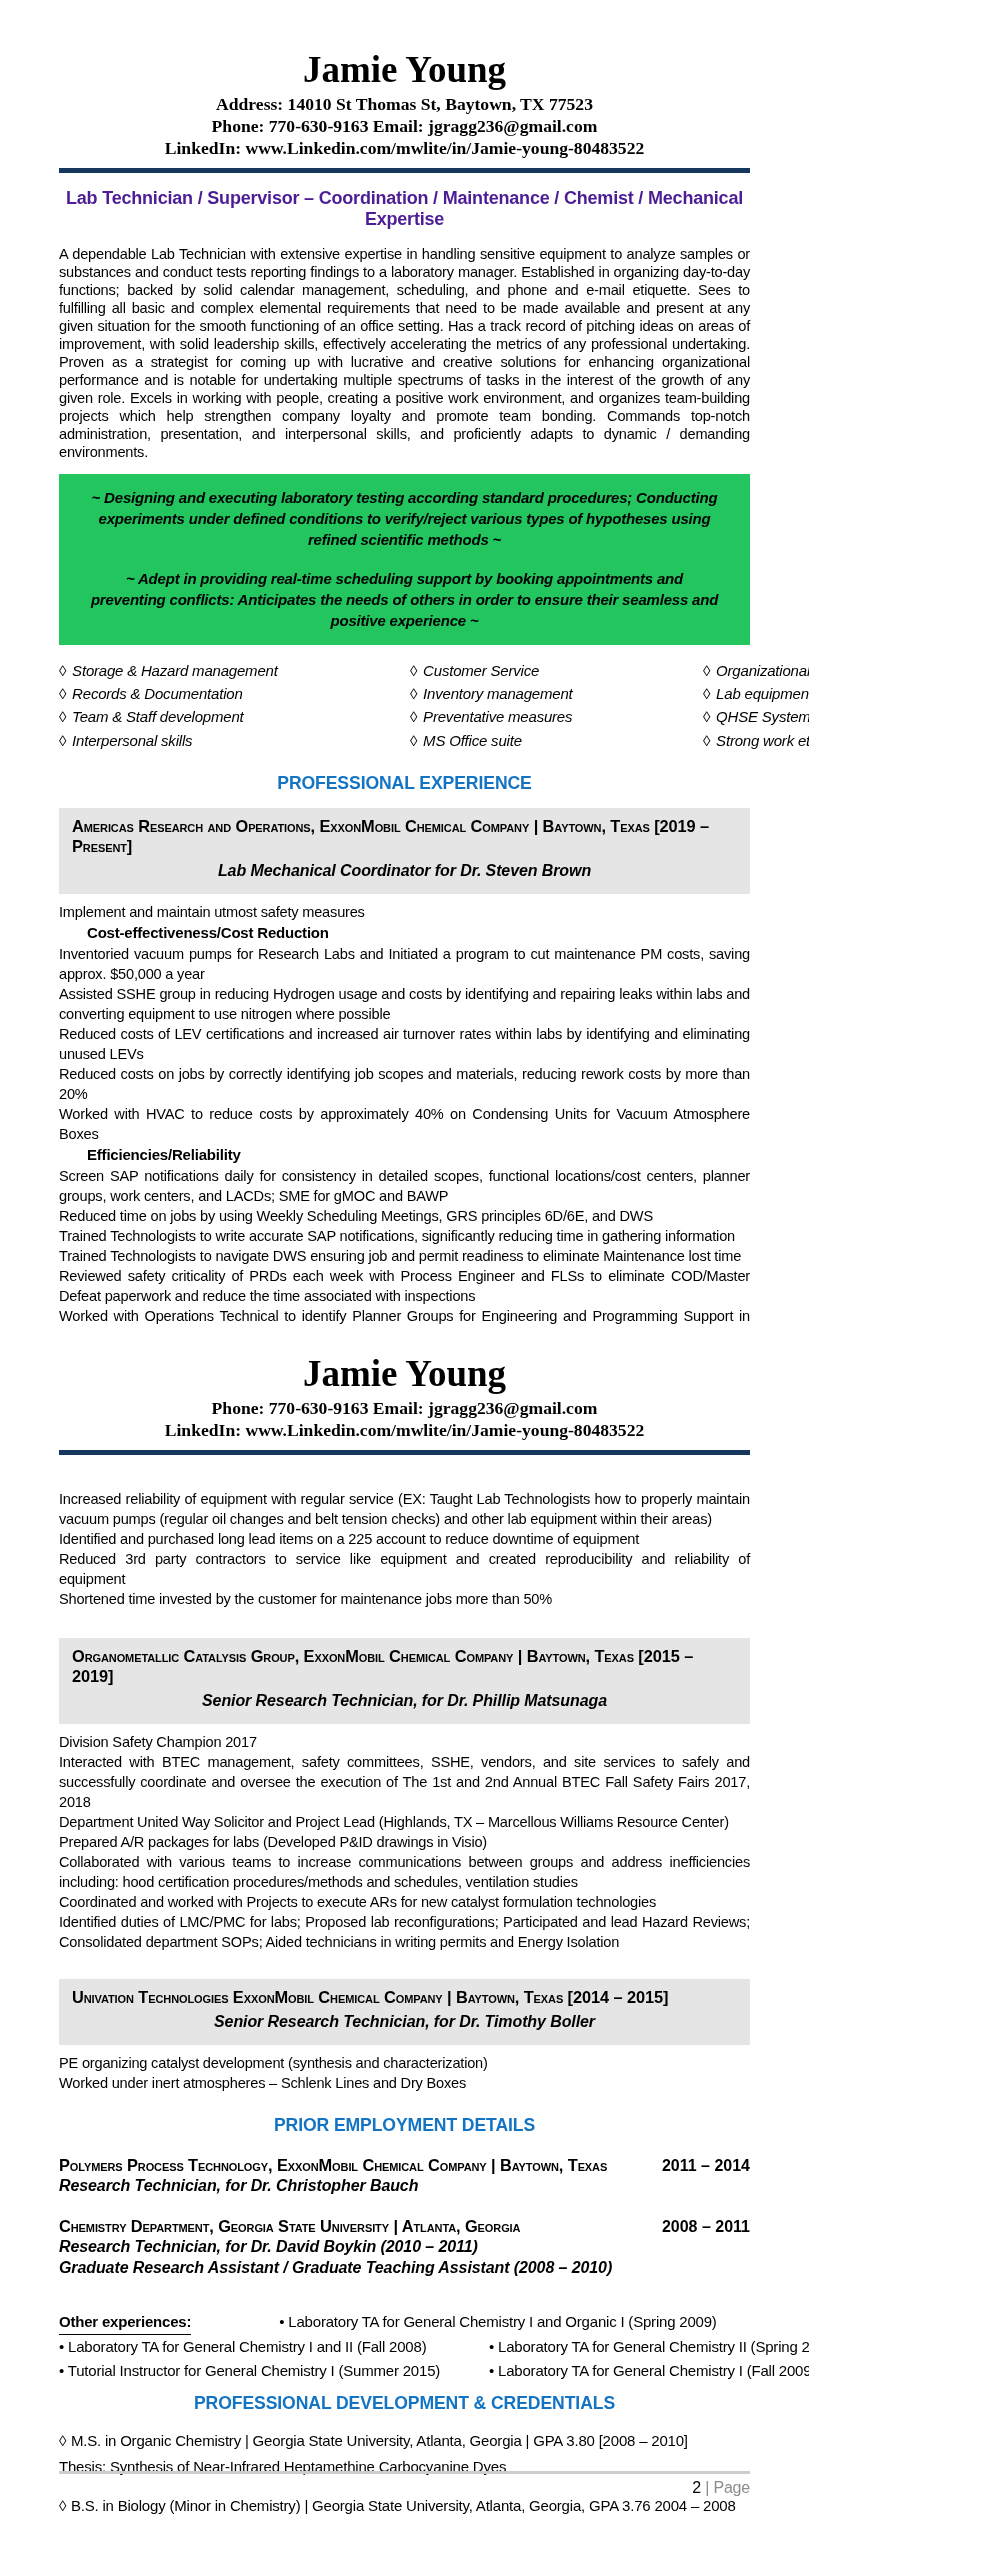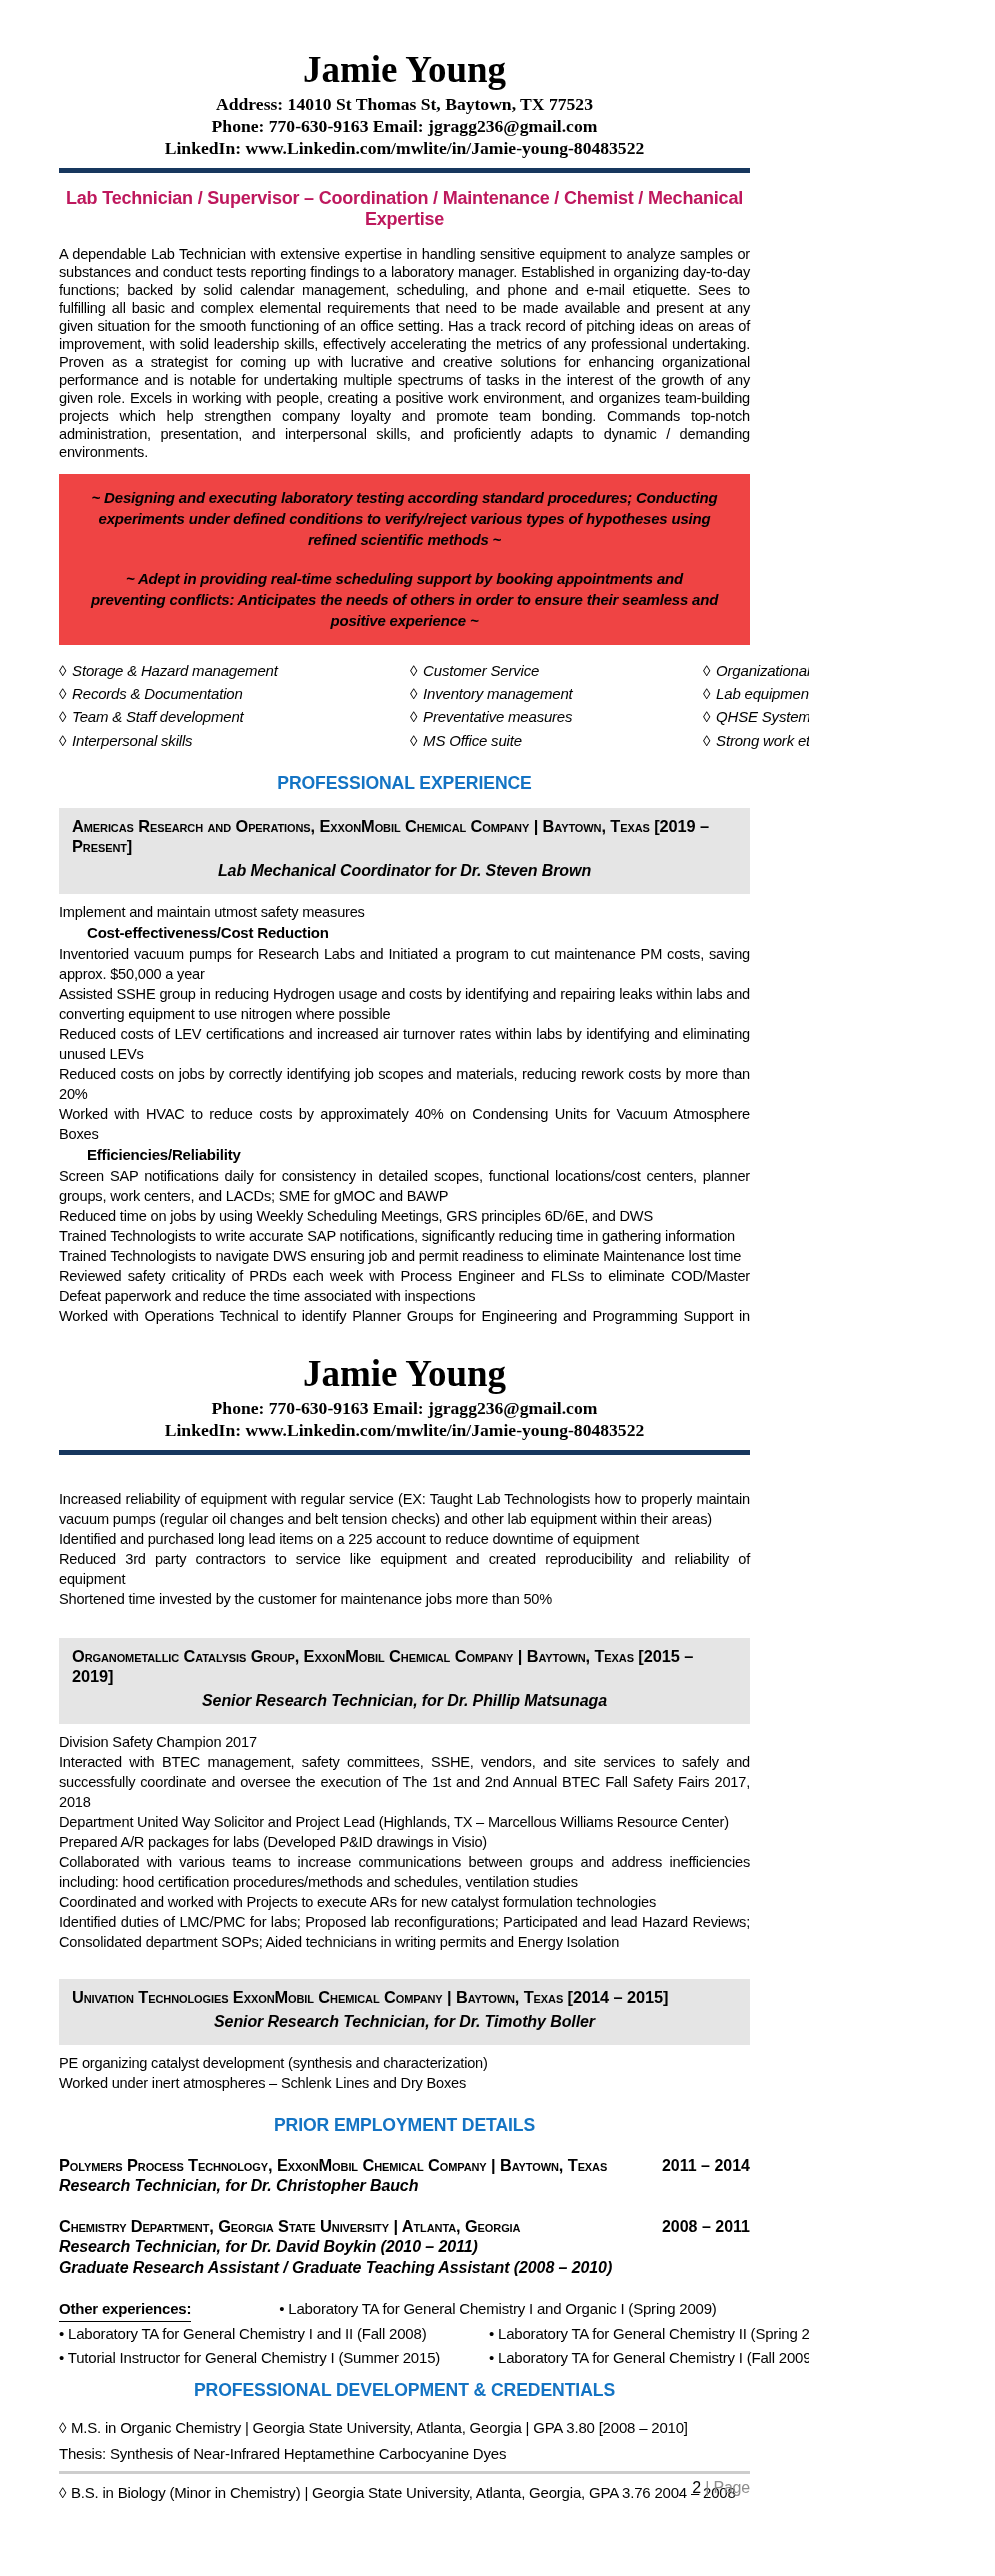--- a/index.html
+++ b/index.html
@@ -8,43 +8,43 @@
     font-family:"Liberation Sans", sans-serif;overflow:hidden;
   }
   .page{position:absolute;left:0;width:809px;overflow:hidden;}
   #page1{top:0;height:1329px;}
   #page2{top:1329px;height:1247px;}
   .inner{margin:0 59px;}
   .center{text-align:center;}
   .name{font-family:"Liberation Serif", serif;font-weight:bold;font-size:37px;line-height:47px;}
   .contact{font-family:"Liberation Serif", serif;font-weight:bold;font-size:17.6px;line-height:22px;}
   .rule{height:4.7px;background:#17375E;margin:9.4px 0 0 0;}
-  .role-title{color:#be185d;font-weight:bold;font-size:18px;line-height:21px;margin-top:15px;letter-spacing:-0.2px;}
+  .role-title{color:#4c1d95;font-weight:bold;font-size:18px;line-height:21px;margin-top:15px;letter-spacing:-0.2px;}
   .h-blue{color:#1474C4;font-weight:bold;font-size:17.6px;line-height:20px;text-align:center;letter-spacing:-0.1px;}
   .summary{font-size:14.6px;line-height:18px;text-align:justify;margin-top:15px;letter-spacing:-0.2px;}
-  .hl-block{background:#ef4444;margin-top:13px;padding:13px 28px 14px;text-align:center;
+  .hl-block{background:#22c55e;margin-top:13px;padding:13px 28px 14px;text-align:center;
             font-weight:bold;font-style:italic;font-size:15px;line-height:21px;letter-spacing:-0.2px;}
   .hl-block .hl{margin:0 0 17.6px 0;}
   .hl-block .hl:last-child{margin-bottom:0;}
   .skills{display:grid;grid-template-columns:351px 293px 234px;margin-top:14px;}
   .skill{font-style:italic;font-size:15px;line-height:23.4px;letter-spacing:-0.2px;}
   .skill .dia{font-style:normal;margin-right:5.9px;}
   .sect-exp{margin-top:21px;}
   .job-head{background:#e5e5e5;margin-top:15px;padding:8.2px 13px 13px;}
   .job-company{font-weight:bold;font-variant:small-caps;font-size:16.4px;line-height:20px;letter-spacing:-0.1px;}
   .job-title{font-weight:bold;font-style:italic;font-size:16px;line-height:20px;margin-top:4.7px;letter-spacing:-0.1px;text-align:center;}
   .job-body{margin-top:8.2px;}
   .line{font-size:14.6px;line-height:20px;letter-spacing:-0.2px;text-align:justify;}
   .subhead{font-weight:bold;font-size:15px;line-height:22px;padding-left:28px;text-align:left;}
   .prior-row{display:flex;justify-content:space-between;align-items:baseline;}
   .prior-company{font-weight:bold;font-variant:small-caps;font-size:16.4px;line-height:20px;letter-spacing:-0.1px;}
   .prior-dates{font-weight:bold;font-size:16px;}
   .prior-role{font-weight:bold;font-style:italic;font-size:16px;line-height:21px;letter-spacing:-0.1px;}
   .prior-block{margin-top:20px;}
-  .other{margin-top:19px;font-size:15px;line-height:23.4px;letter-spacing:-0.2px;}
+  .other{margin-top:32px;font-size:15px;line-height:23.4px;letter-spacing:-0.2px;}
   .other-label{font-weight:bold;border-bottom:1.8px solid #000;padding-bottom:1.2px;}
   .other-row1{display:flex;}
   .other-row1 .first-item{margin-left:88px;}
   .other-grid{display:grid;grid-template-columns:430px 389px;}
   .edu{margin-top:17.6px;font-size:15px;line-height:21px;letter-spacing:-0.2px;}
   .edu .thesis{margin-top:4.7px;}
   .edu .dia{margin-right:4.7px;}
   .footer-line{position:absolute;left:59px;right:59px;top:1142px;height:2.9px;background:#CDCDCD;}
   .footer-text{position:absolute;right:59px;top:1150px;font-size:16px;color:#8C8C8C;letter-spacing:-0.2px;}
   .footer-text .num{color:#000;}

